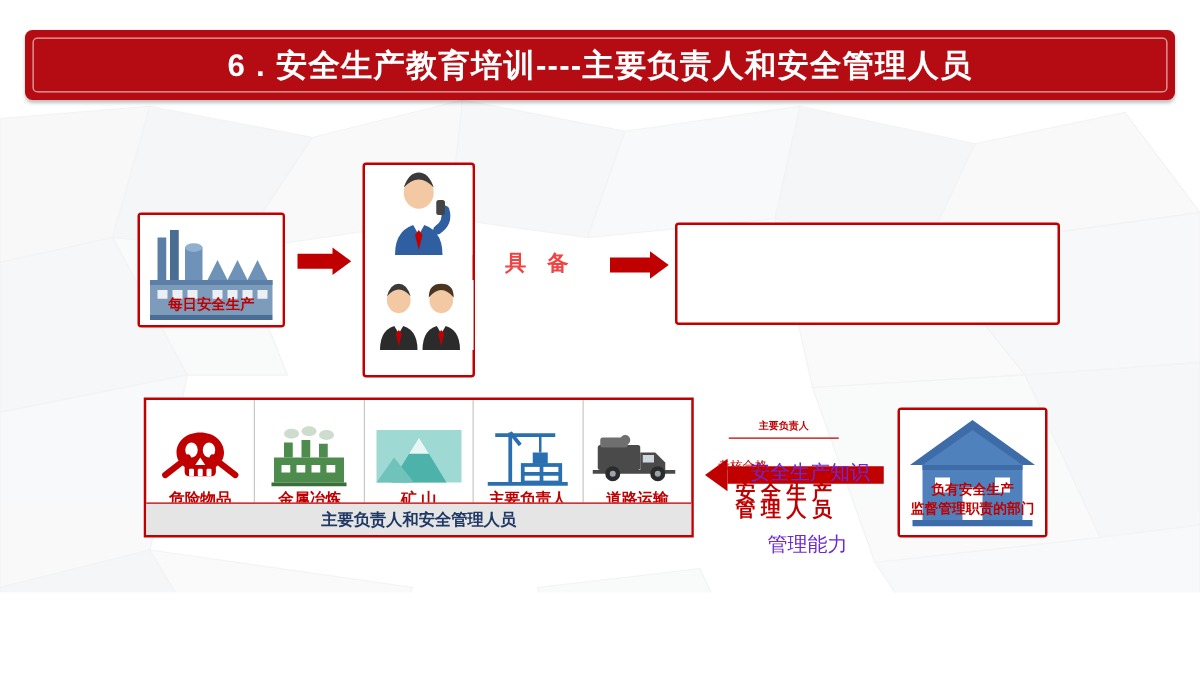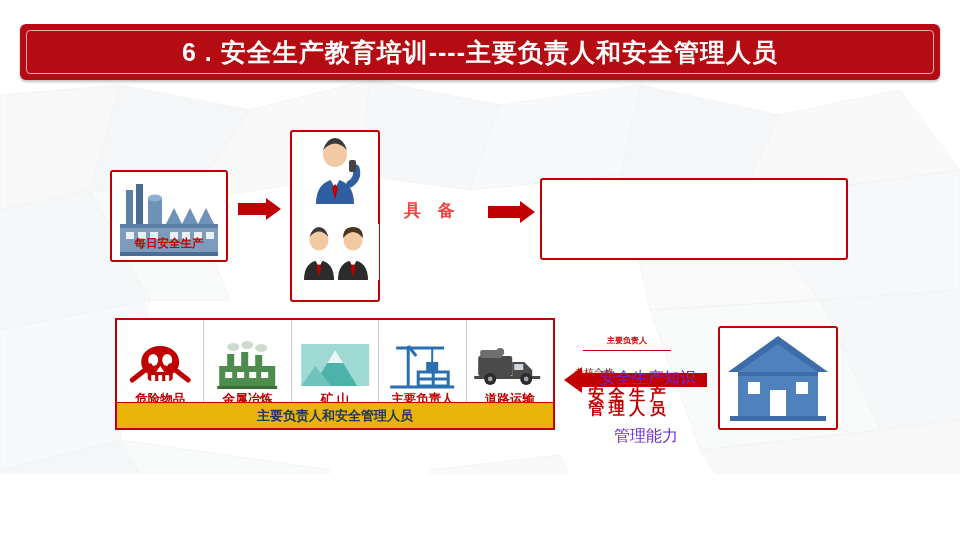--- a/index.html
+++ b/index.html
@@ -128,21 +128,21 @@
   .cat-art { height: 50px; width: 100%; position: relative; }
   .cat-name {
     color: #c00000; font-size: 12.5px; font-weight: bold;
     white-space: nowrap; margin-top: 1px;
   }
   .cat-sub {
     color: #c00000; font-size: 6.5px; white-space: nowrap; margin-top: 1px;
   }
   #cat-footer {
     position: absolute; left: 0; bottom: 0; width: 100%; height: 26px;
-    background: #eab308;
+    background: #e5e5e5;
     border-top: 1px solid #c00000;
     display: flex; align-items: center; justify-content: center;
     color: #1f3864; font-size: 13px; font-weight: bold;
   }
 
   
   #dept-box { left: 718px; top: 326px; width: 120px; height: 104px; }
   #dept-label {
     position: absolute; left: 718px; top: 385px; width: 120px;
     text-align: center; color: #c00000; font-size: 11px; font-weight: bold;
@@ -439,15 +439,19 @@
       <rect x="18" y="44" width="80" height="44" fill="#4f81bd"></rect>
       <rect x="18" y="44" width="80" height="4" fill="#3d6ca8"></rect>
       <g fill="#ffffff">
         <rect x="28" y="54" width="12" height="12"></rect>
         <rect x="76" y="54" width="12" height="12"></rect>
         <rect x="50" y="62" width="16" height="26"></rect>
       </g>
       <rect x="10" y="88" width="96" height="5" fill="#3d6ca8"></rect>
     </svg>
   </div>
+  <div id="dept-label">
+    <div>负有安全生产</div>
+    <div>监督管理职责的部门</div>
+  </div>
 
 
 </div>
 
 </body></html>

